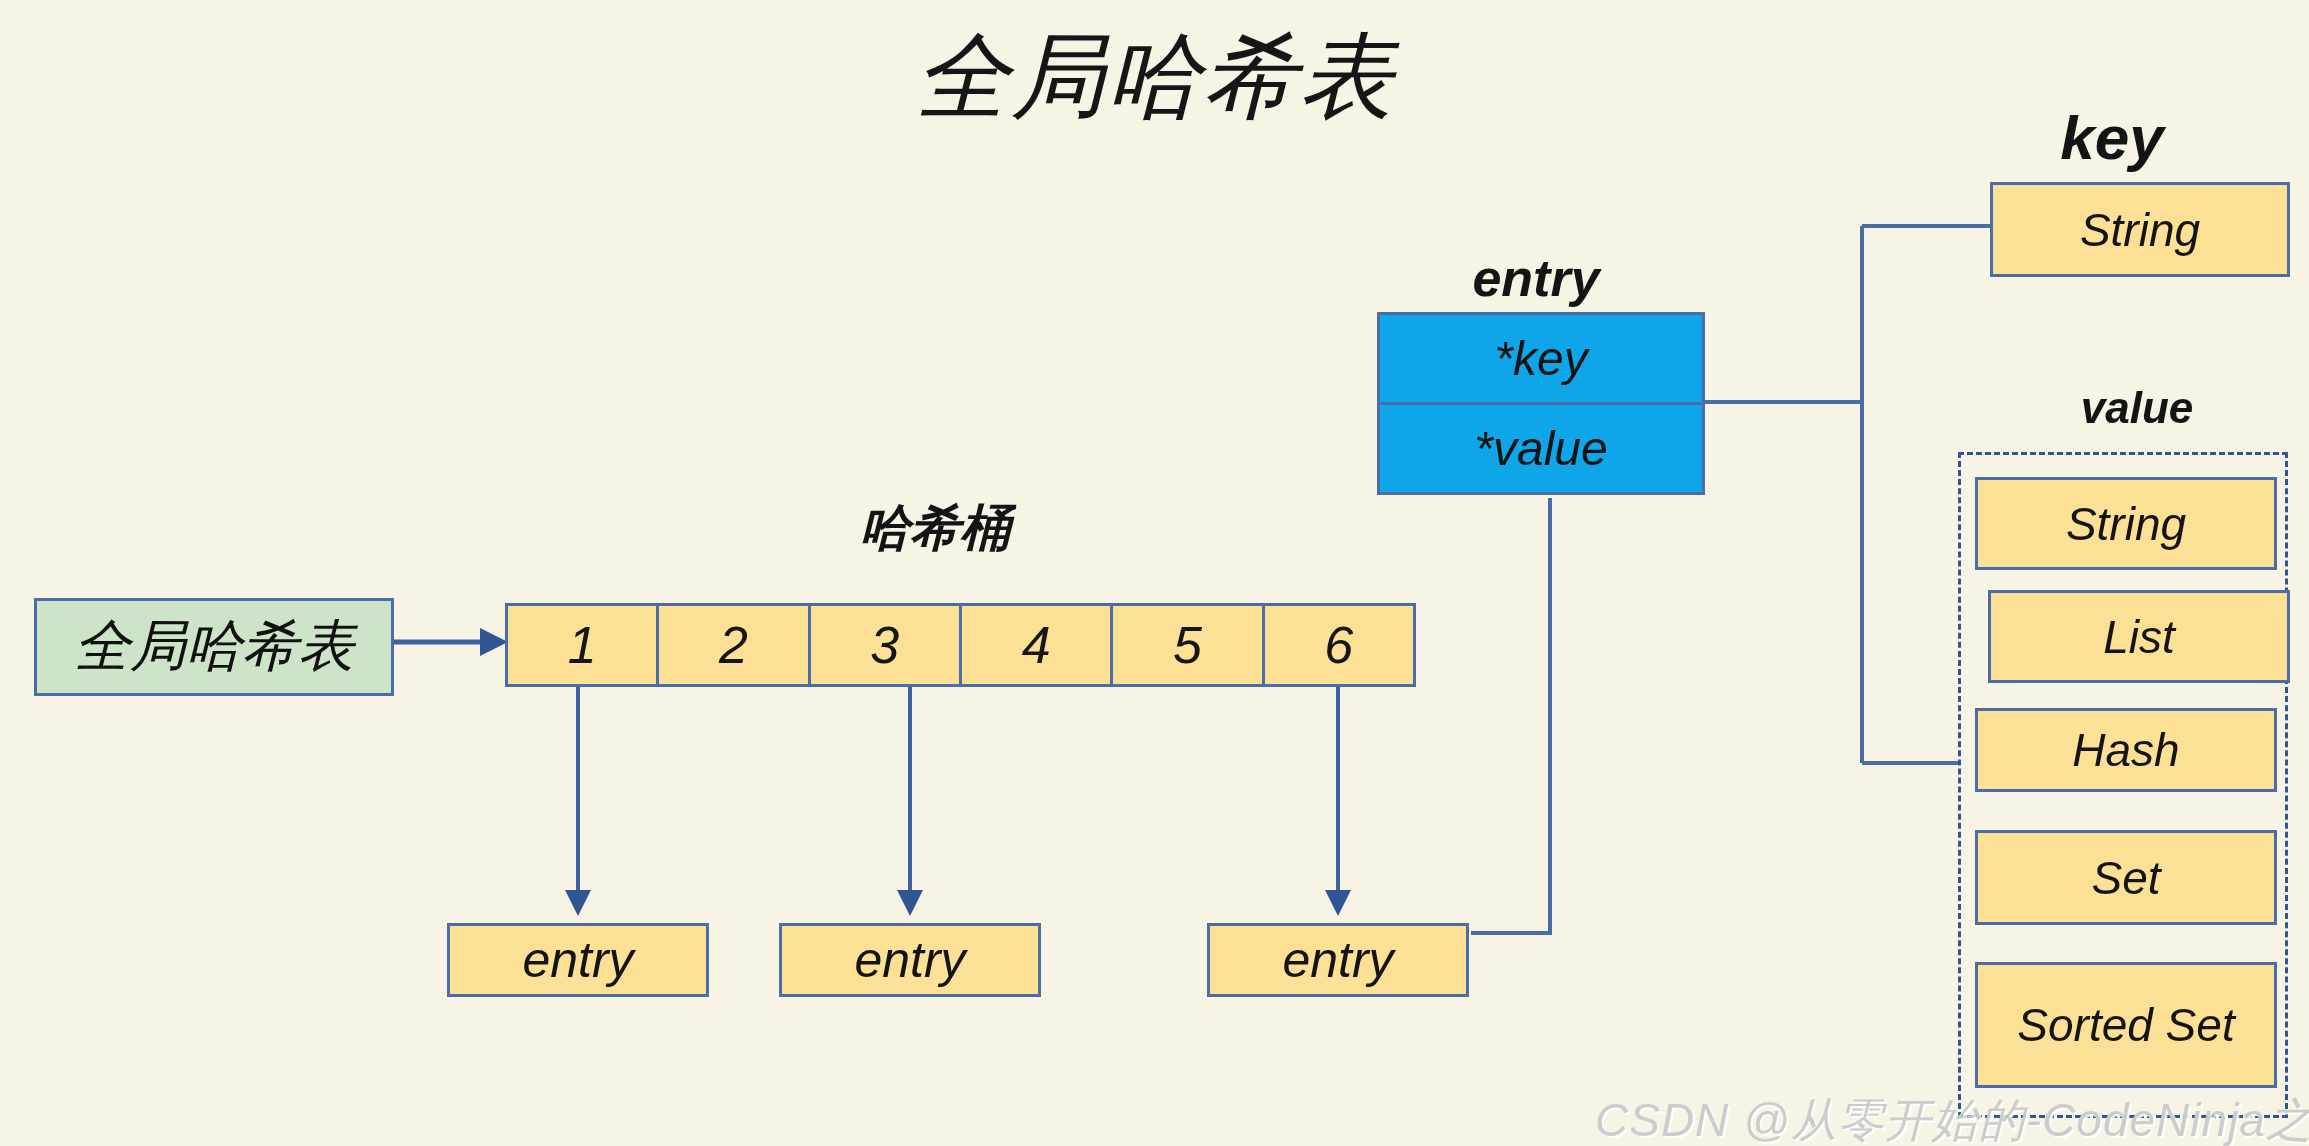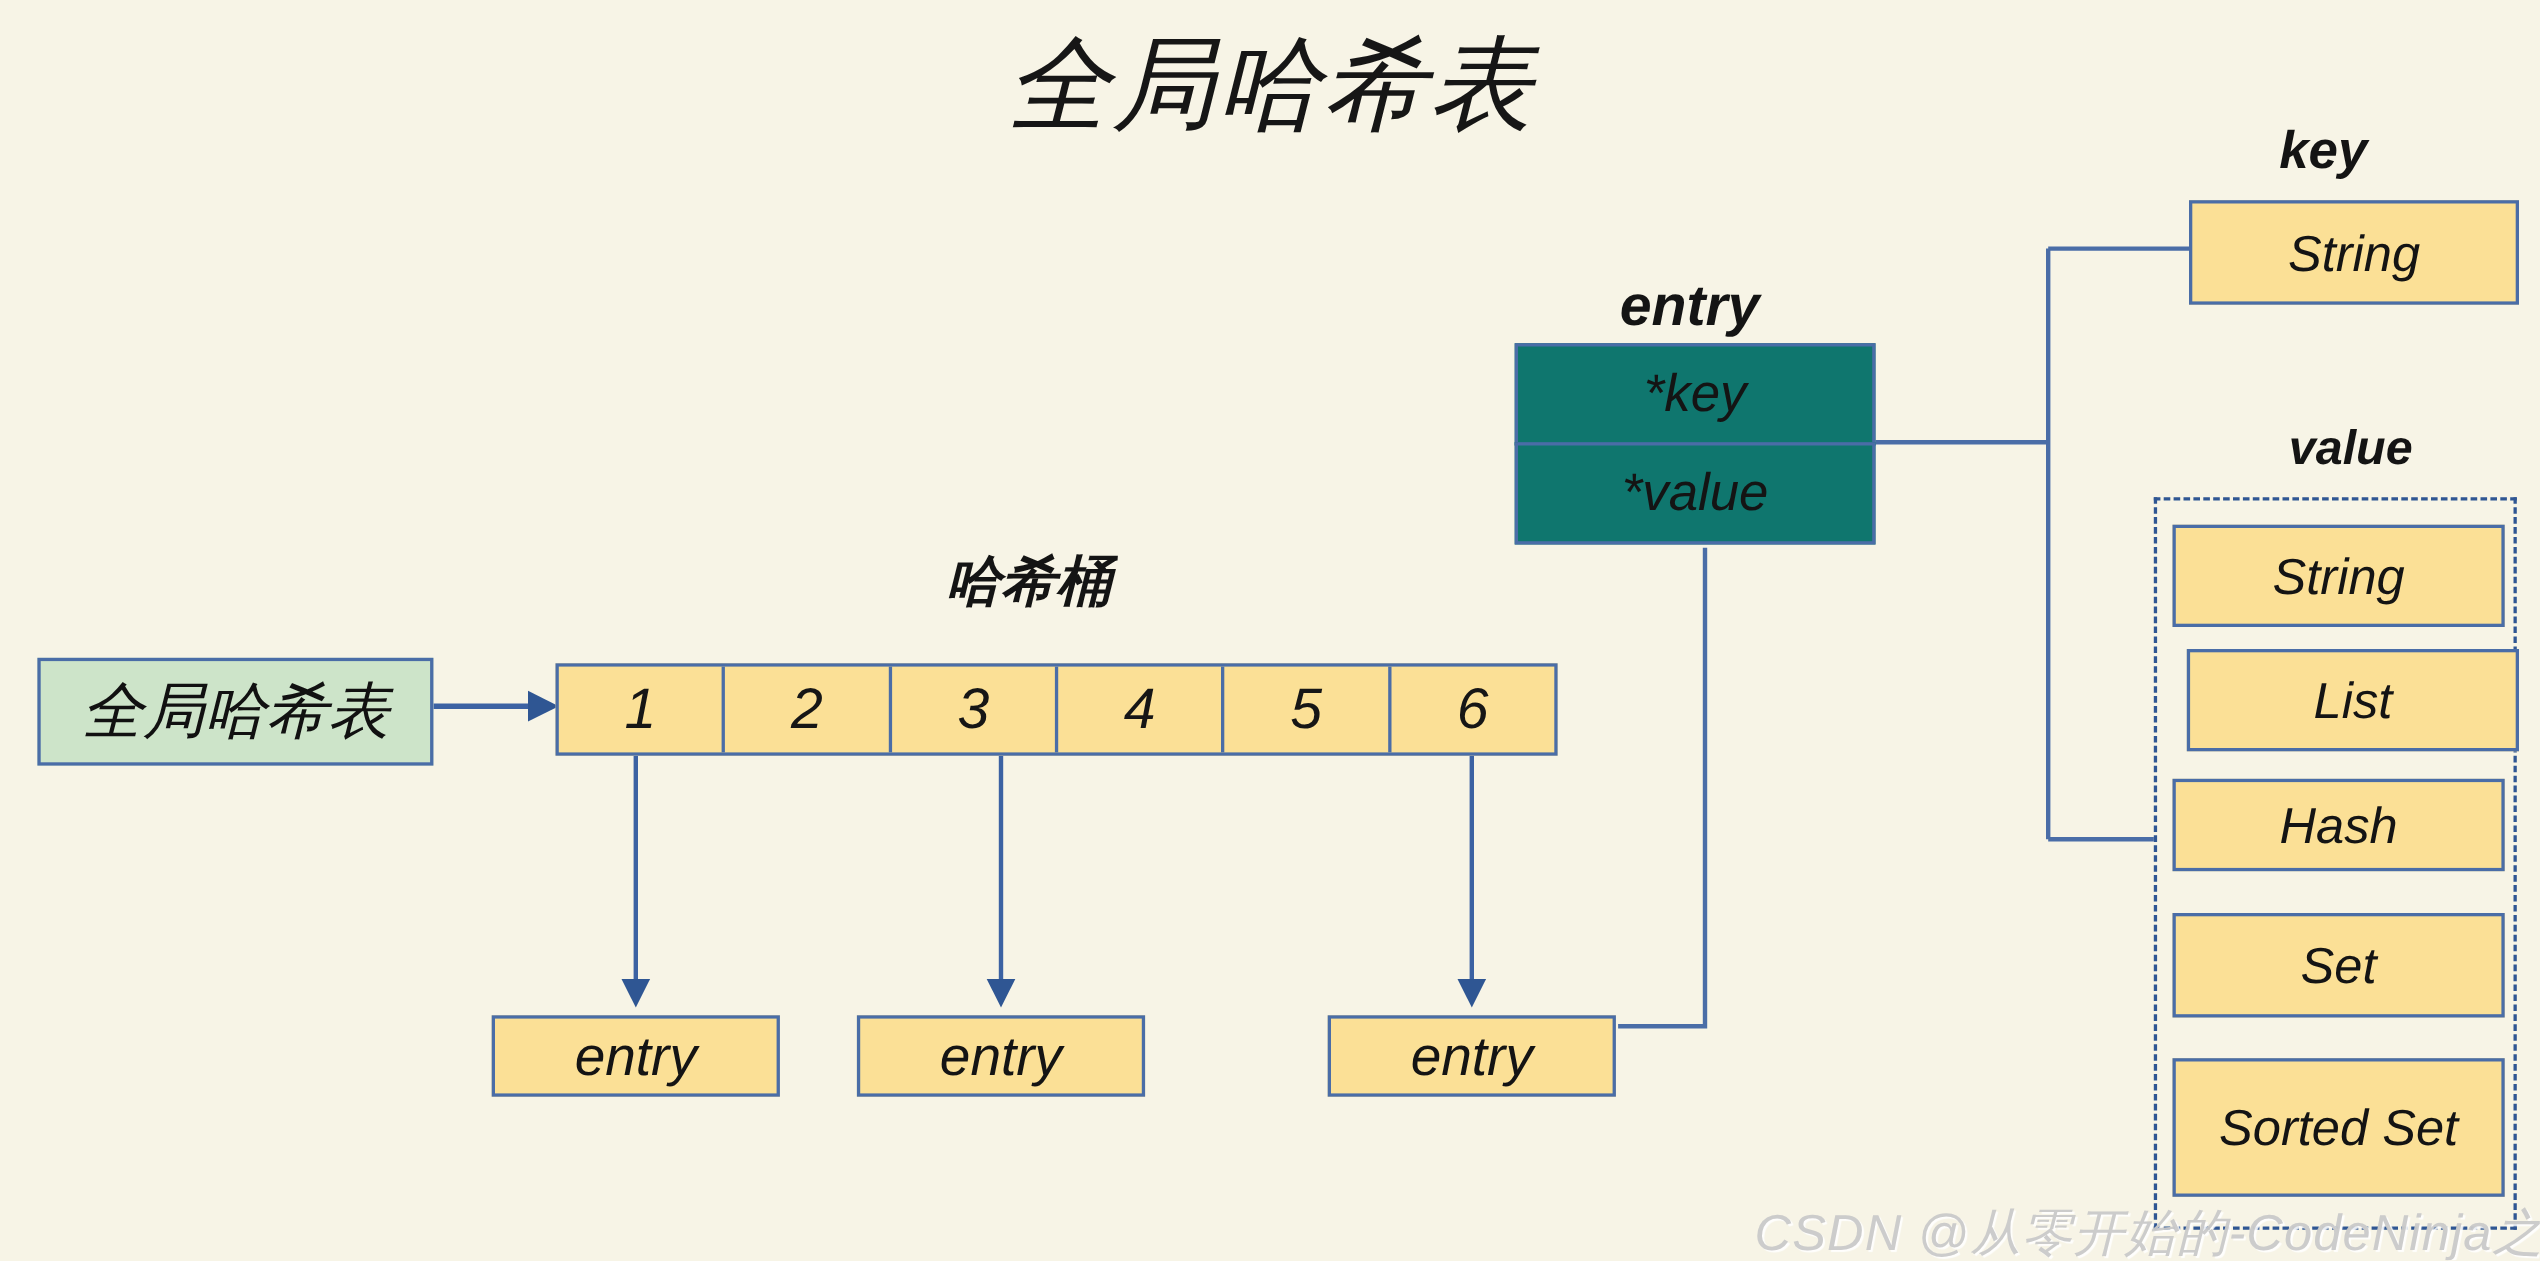--- a/index.html
+++ b/index.html
@@ -69,29 +69,29 @@
   .entry-struct-label {
     left: 1436px; top: 250px; width: 200px; height: 56px;
     font-weight: 700; font-size: 52px; text-align: center; line-height: 56px;
   }
   .entry-struct {
     left: 1377px; top: 312px; width: 328px;
   }
   .entry-struct .field {
     box-sizing: border-box;
     width: 328px; height: 93px;
-    background: #0f766e; border: 3px solid #4a6da7;
+    background: #0ea5e9; border: 3px solid #4a6da7;
     display: flex; align-items: center; justify-content: center;
     font-size: 48px;
   }
   .entry-struct .field + .field { margin-top: -3px; }
 
   .key-label {
     left: 2012px; top: 110px; width: 200px; height: 56px;
-    font-weight: 700; font-size: 48px; text-align: center; line-height: 56px;
+    font-weight: 700; font-size: 62px; text-align: center; line-height: 56px;
   }
   .key-box {
     left: 1990px; top: 182px; width: 300px; height: 95px;
     background: #fbe096; border: 3px solid #4a6da7;
     display: flex; align-items: center; justify-content: center;
     font-size: 46px;
   }
 
   .value-label {
     left: 2037px; top: 380px; width: 200px; height: 56px;

